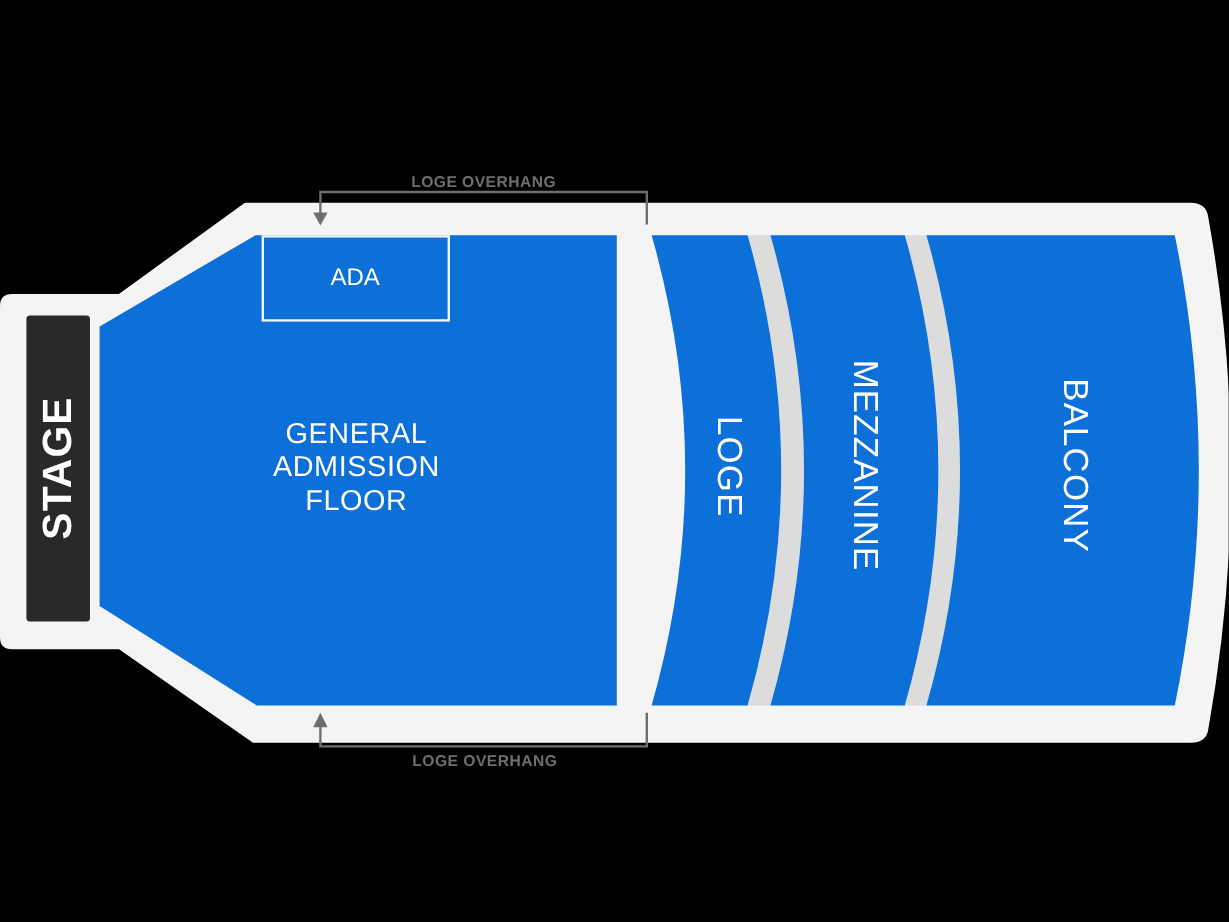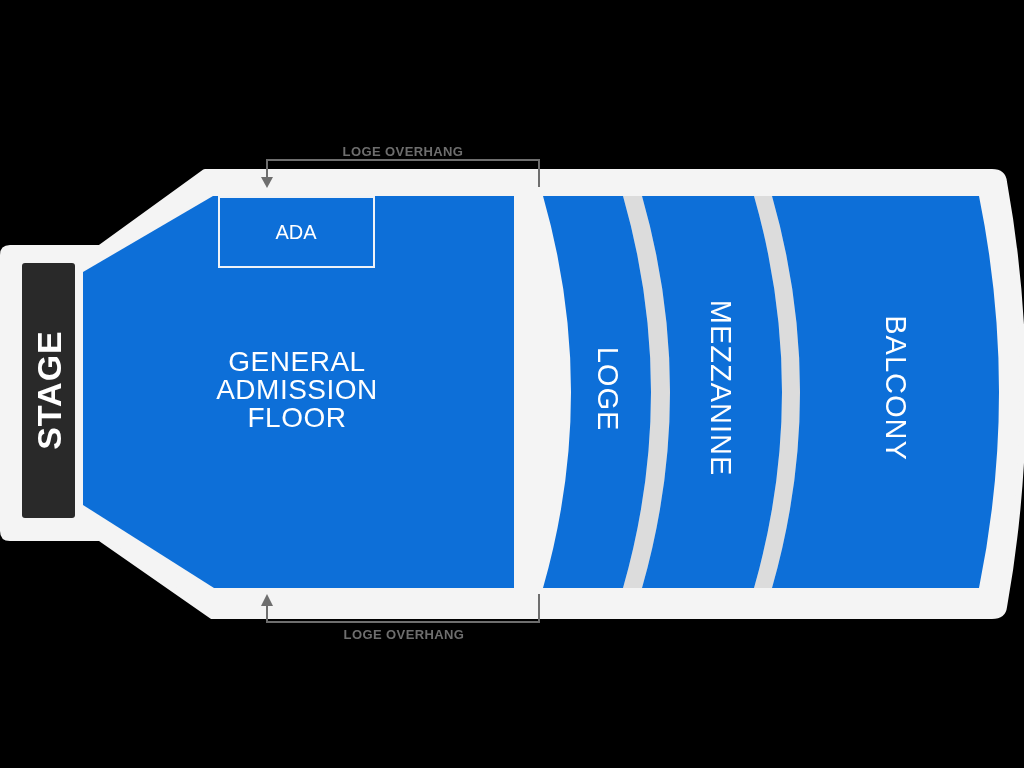--- a/index.html
+++ b/index.html
@@ -30,21 +30,21 @@
   }
   .lbl.rot-cw   { transform: translate(-50%, -50%) rotate(90deg);  white-space: nowrap; }
   .lbl.rot-ccw  { transform: translate(-50%, -50%) rotate(-90deg); white-space: nowrap; }
 
   .stage-label {
     left: 49px; top: 390px;
     font-size: 34px; font-weight: bold; letter-spacing: 1px;
   }
   .ga-floor-label {
     left: 297px; top: 390px;
-    font-size: 28px; line-height: 28px; letter-spacing: 0.5px;
+    font-size: 24px; line-height: 28px; letter-spacing: 0.5px;
   }
   .ada-label {
     left: 296px; top: 232px;
     font-size: 20px;
   }
   .loge-label      { left: 607px; top: 389px; font-size: 29px; letter-spacing: 1px; }
   .mezzanine-label { left: 720px; top: 388px; font-size: 29px; letter-spacing: 1px; }
   .balcony-label   { left: 895px; top: 388px; font-size: 29px; letter-spacing: 1px; }
 
   .overhang-label {

